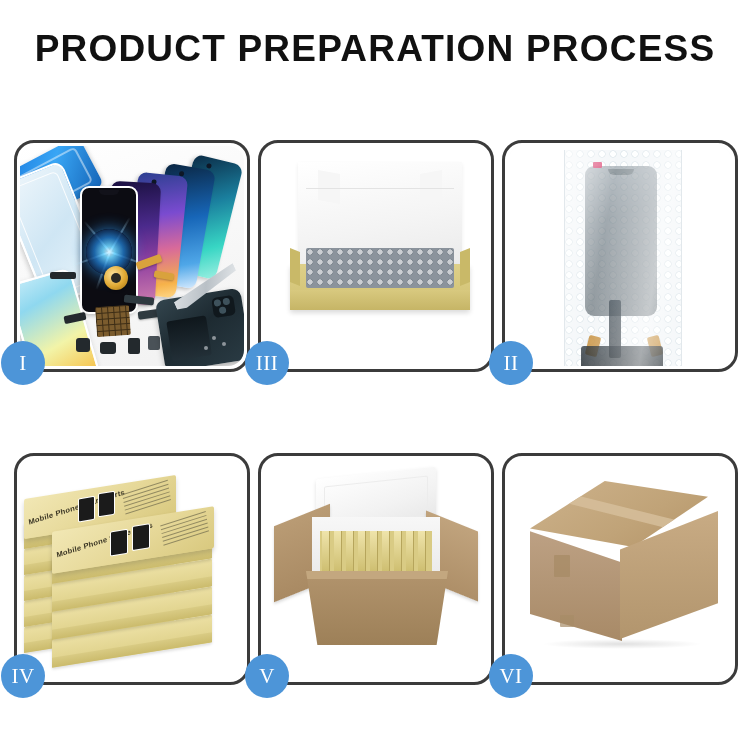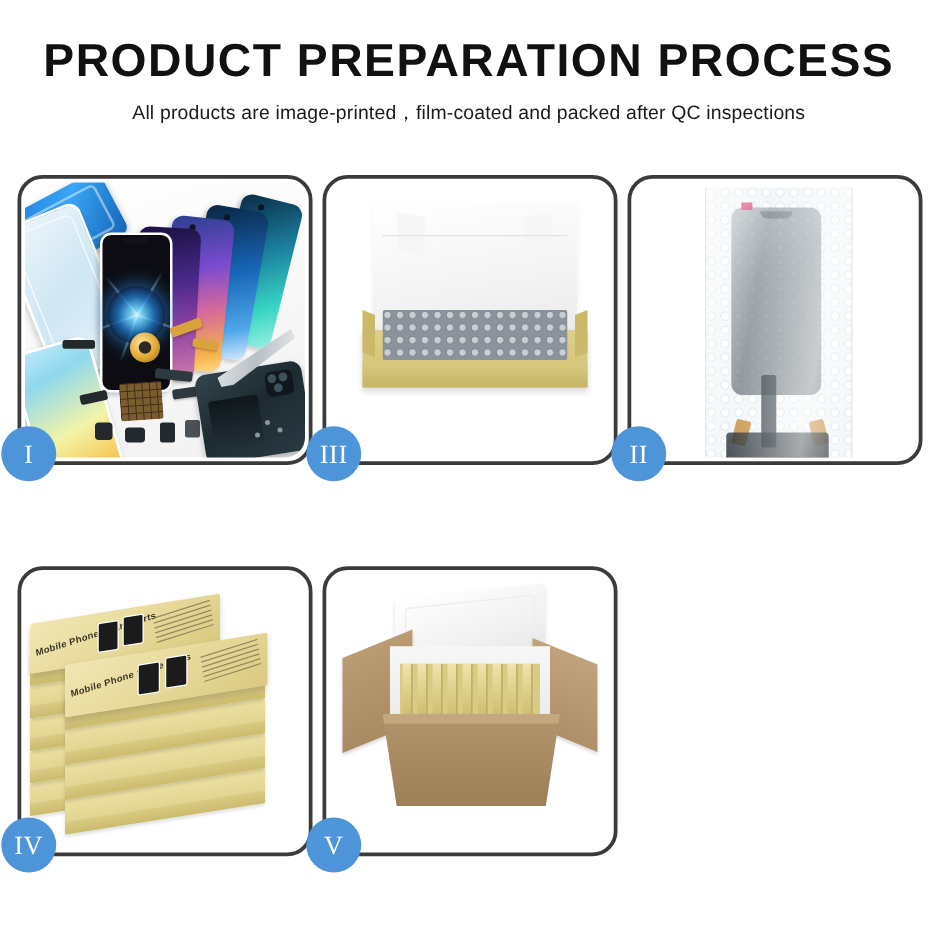--- a/index.html
+++ b/index.html
@@ -308,21 +308,20 @@
   .c-label2{position:absolute;left:52px;top:156px;width:14px;height:12px;background:#a78b66;opacity:.7;border-radius:1px;}
   .c-shadow{position:absolute;left:34px;bottom:30px;width:160px;height:10px;background:radial-gradient(ellipse at center,rgba(0,0,0,.12),rgba(0,0,0,0) 70%);}
 </style>
 </head>
 <body>
 
 <div class="page">
 
   <div class="header">
     <div class="title">PRODUCT PREPARATION PROCESS</div>
-    <div class="subtitle">All products are image-printed，film-coated and packed after QC inspections</div>
   </div>
 
   <div class="grid">
 
     <div class="panel">
       <div class="stage">
         <div class="p1bg"></div>
 
         <div class="blue-film"></div>
         <div class="glass-panel"></div>
@@ -508,15 +507,30 @@
             <span style="left:86px"></span>
             <span style="left:98px"></span>
         </div>
         <div class="v-carton">
             <span class="top-edge"></span>
           </div>
       </div>
       <div class="badge">V</div>
     </div>
 
+    <div class="panel">
+      <div class="stage">
+        <div class="p6bg"></div>
+        <div class="c-top"></div>
+        <div class="c-tape-top">
+            <i></i>
+          </div>
+        <div class="c-left"></div>
+        <div class="c-right"></div>
+        <div class="c-label"></div>
+        <div class="c-label2"></div>
+        <div class="c-shadow"></div>
+      </div>
+      <div class="badge">VI</div>
+    </div>
 
   </div>
 </div>
 
 </body></html>

